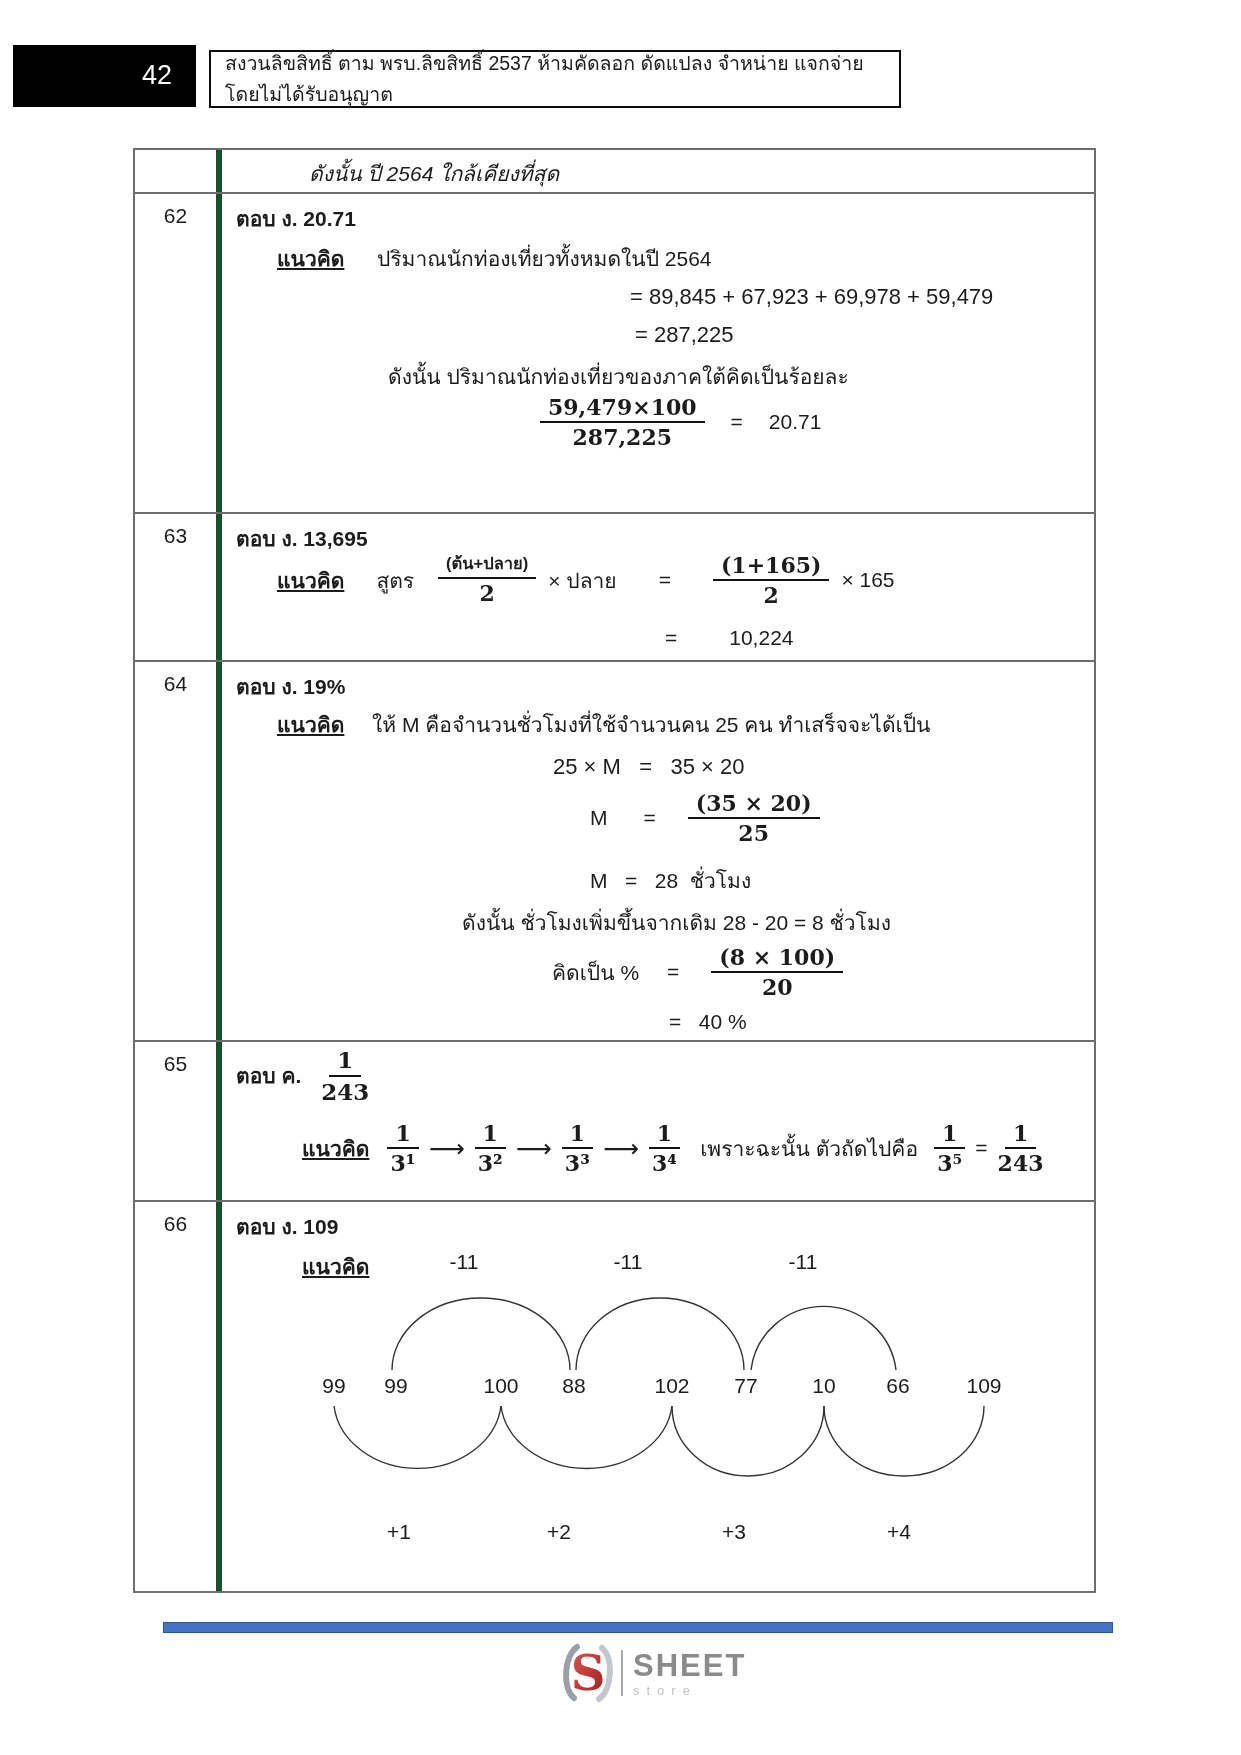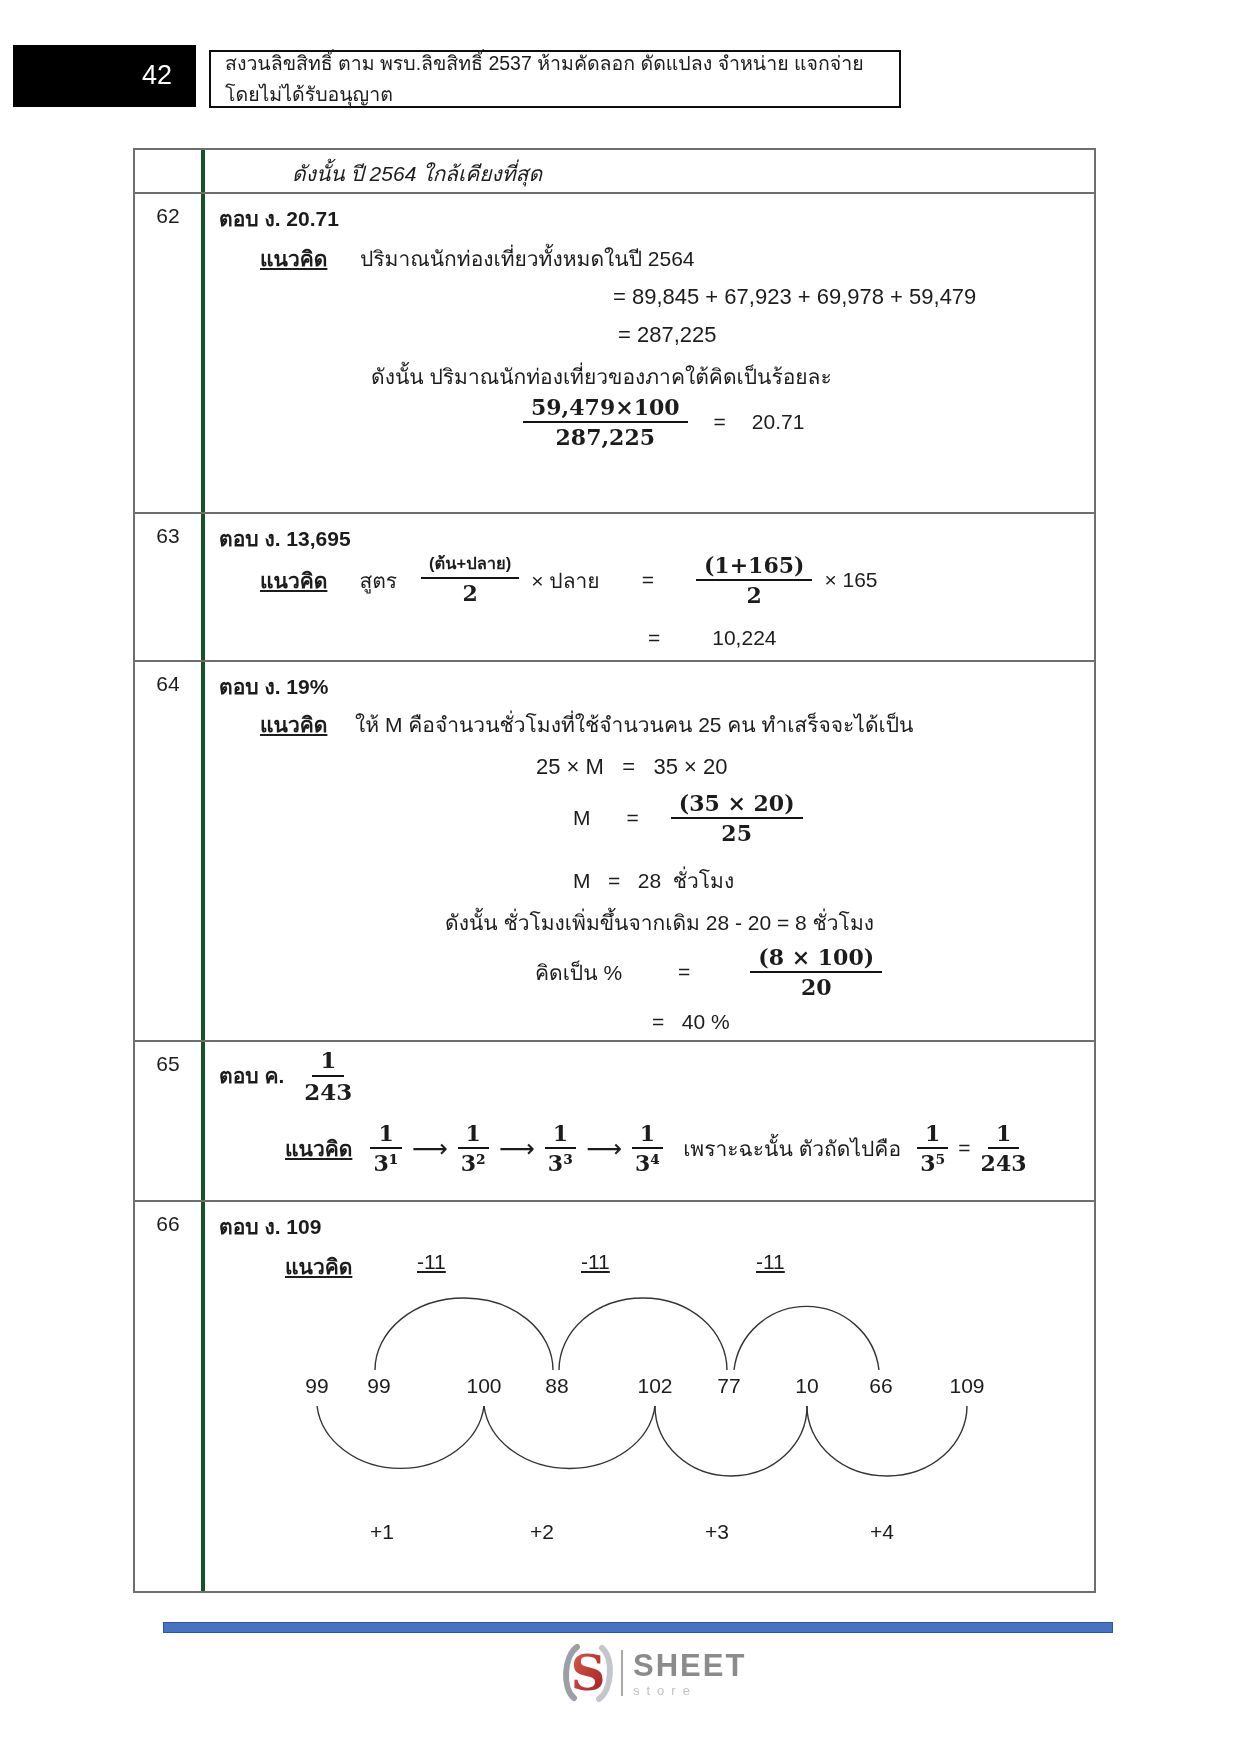--- a/index.html
+++ b/index.html
@@ -14,41 +14,41 @@
              color:#fff; font-size:27px; text-align:right; padding-right:24px; line-height:60px; }
   .hdr-box { position:absolute; left:196px; top:50px; width:692px; height:58px;
              border:2px solid #0d0d0d; display:flex; align-items:center; padding-left:14px;
              font-size:19.5px; }
 
   
   .tbl { position:absolute; left:120px; top:148px; width:963px; height:1445px;
          border:2px solid #6e6e6e; display:flex; flex-direction:column; background:#fff; }
   .trow { display:flex; border-bottom:2px solid #6e6e6e; }
   .trow:last-child { border-bottom:none; flex:1; }
-  .tnum { width:70px; flex-shrink:0; border-right:4px solid #14532d; text-align:center;
+  .tnum { width:87px; flex-shrink:0; border-right:6px solid #14532d; text-align:center;
           padding-top:10px; font-size:21px; }
   .tcell { flex:1; position:relative; font-size:21px; }
 
   .mlabel { font-weight:bold; text-decoration:underline; }
   .eqtxt { font-size:22px; }
 
   
   .frac { display:inline-flex; flex-direction:column; align-items:center;
           font-family:"DejaVu Serif",serif; font-weight:bold; font-size:22px; line-height:1.2; }
   .frac .fnum { padding:0 8px 1px 8px; border-bottom:2.5px solid #141414; }
   .frac .fden { padding-top:1px; }
   .frac.sans-num .fnum { font-family:"Liberation Sans","DejaVu Sans",sans-serif; font-size:16.5px; font-weight:bold; padding-bottom:3px; }
   .flexrow { display:flex; align-items:center; }
   .arrow { font-size:25px; font-weight:normal; font-family:"DejaVu Sans",sans-serif; margin:0 10px; }
 
   
   .diagram { position:absolute; left:0; top:90px; width:875px; height:300px; }
   .seq-num { position:absolute; width:70px; text-align:center; top:82px; font-size:21px; }
   .plus-lbl { position:absolute; width:60px; text-align:center; top:228px; font-size:21px; }
-  .minus-lbl { position:absolute; width:60px; text-align:left; top:48px; font-size:21px;text-decoration:underline; }
+  .minus-lbl { position:absolute; width:60px; text-align:center; top:48px; font-size:21px; }
   .arcs { position:absolute; left:0; top:0; }
 
   
   .blue-bar { position:absolute; left:150px; top:1622px; width:950px; height:11px;
               background:#4472c4; border:1px solid #2e569b; }
   .logo { position:absolute; left:548px; top:1642px; display:flex; align-items:center; }
   .logo-divider { width:2px; height:46px; background:#a8a8a8; margin:0 10px 0 6px; }
   .logo-text-main { font-size:31px; font-weight:bold; color:#8b8b8b; letter-spacing:2px; line-height:1; }
   .logo-text-sub { font-size:13px; color:#c2c2c2; letter-spacing:7px; margin-top:3px; line-height:1; }
 </style>
@@ -129,21 +129,21 @@
         <div class="abs flexrow" style="left:368px; top:128px;">
           <span>M</span>
           <span style="margin-left:36px;">=</span>
           <span class="frac" style="margin-left:32px;">
             <span class="fnum">(35 × 20)</span>
             <span class="fden">25</span>
           </span>
         </div>
         <span class="abs" style="left:368px; top:202px; white-space:pre;">M   =   28  ชั่วโมง</span>
         <span class="abs" style="left:240px; top:244px;">ดังนั้น   ชั่วโมงเพิ่มขึ้นจากเดิม 28 - 20 = 8 ชั่วโมง</span>
-        <div class="abs flexrow" style="left:330px; top:282px;gap:28px;">
+        <div class="abs flexrow" style="left:330px; top:282px;">
           <span>คิดเป็น %</span>
           <span style="margin-left:28px;">=</span>
           <span class="frac" style="margin-left:32px;">
             <span class="fnum">(8 × 100)</span>
             <span class="fden">20</span>
           </span>
         </div>
         <span class="abs" style="left:447px; top:348px; white-space:pre;">=   40 %</span>
       </div>
     </div>

